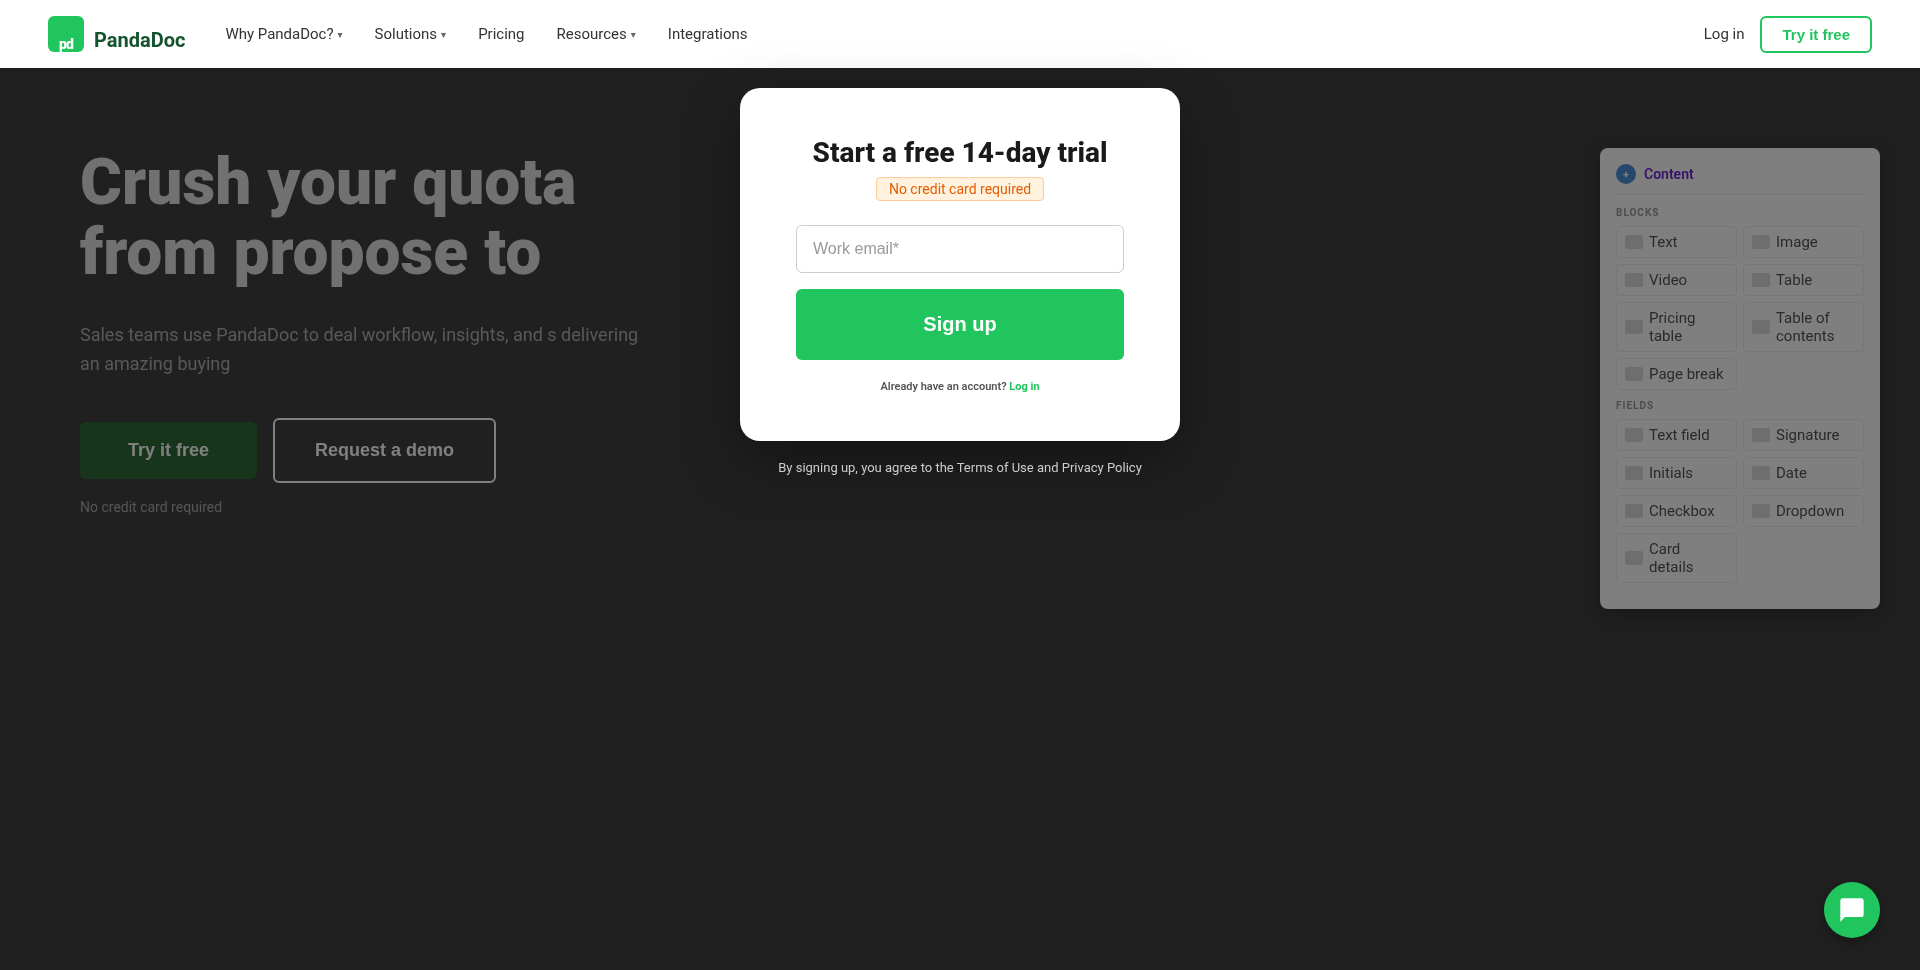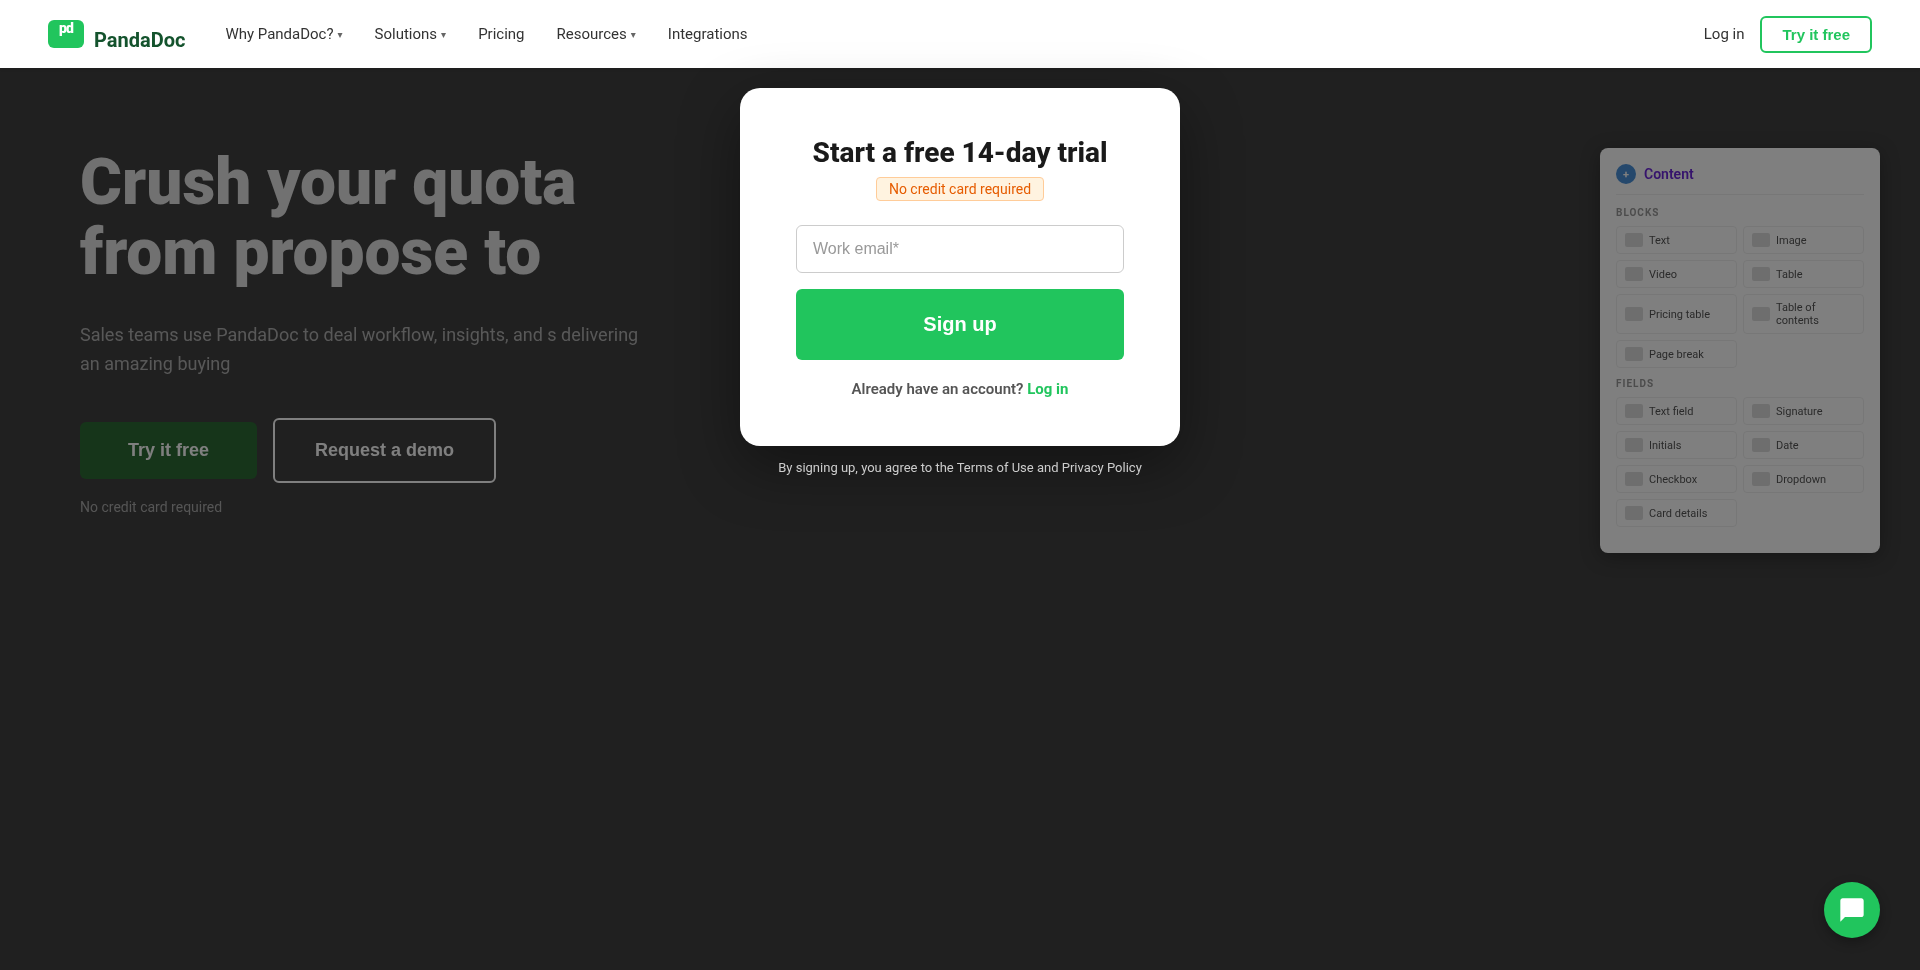--- a/index.html
+++ b/index.html
@@ -20,24 +20,24 @@
       display: flex;
       align-items: center;
       justify-content: space-between;
       padding: 0 48px;
       height: 68px;
       box-shadow: 0 1px 3px rgba(0,0,0,0.1);
     }
     .nav-left { display: flex; align-items: center; gap: 40px; }
     .logo-wrap { display: flex; align-items: center; gap: 10px; }
     .logo-icon {
-      width: 36px; height: 28px;
+      width: 36px; height: 36px;
       background: #21c55d;
       border-radius: 6px;
-      display: flex; align-items: flex-start; justify-content: center;
+      display: flex; align-items: flex-end; justify-content: center;
       color: #fff; font-weight: 900; font-size: 14px; letter-spacing: -1px;
     }
     .logo-text { font-size: 20px; font-weight: 700; color: #14532d; margin-top: 11px; }
     .nav-links { display: flex; align-items: center; gap: 32px; }
     .nav-link {
       font-size: 15px; color: #333; cursor: pointer; display: flex; align-items: center; gap: 4px;
       text-decoration: none; white-space: nowrap;
     }
     .nav-link .chevron { font-size: 10px; color: #666; }
     .nav-right { display: flex; align-items: center; gap: 16px; }
@@ -140,21 +140,21 @@
       color: #fff; font-size: 11px; font-weight: 700;
     }
     .content-title-txt { font-size: 14px; font-weight: 600; color: #6d28d9; }
     .blocks-label { font-size: 10px; font-weight: 700; color: #999; letter-spacing: 1px; margin-bottom: 8px; }
     .blocks-grid { display: grid; grid-template-columns: 1fr 1fr; gap: 6px; margin-bottom: 10px; }
     .block-item {
       display: flex; align-items: center; gap: 6px;
       padding: 6px 8px;
       border: 1px solid #eee;
       border-radius: 4px;
-      font-size: 11px; color: #555;
+      font-size: 15px; color: #555;
     }
     .block-icon {
       width: 18px; height: 14px;
       background: #ddd;
       border-radius: 2px;
       flex-shrink: 0;
     }
     .fields-label { font-size: 10px; font-weight: 700; color: #999; letter-spacing: 1px; margin-bottom: 8px; }
 
     
@@ -217,21 +217,21 @@
       border: none;
       padding: 24px;
       border-radius: 6px;
       font-size: 20px;
       font-weight: 700;
       cursor: pointer;
       margin-bottom: 20px;
     }
     .already-account {
       text-align: center;
-      font-size: 15px;
+      font-size: 11px;
       color: #555;
       font-weight: 600;
     }
     .login-modal-link { color: #21c55d; font-weight: 700; text-decoration: none; cursor: pointer; }
 
     
     .below-modal-text {
       position: absolute;
       z-index: 51;
       text-align: center;

